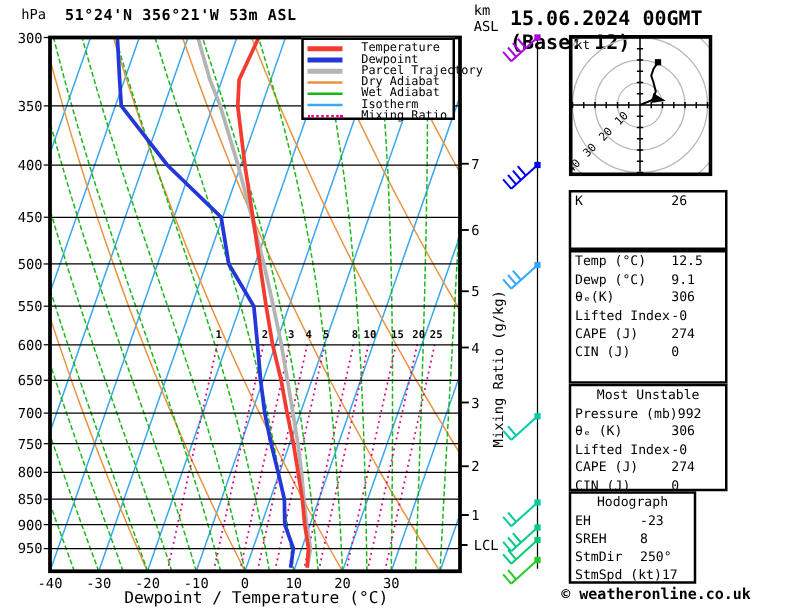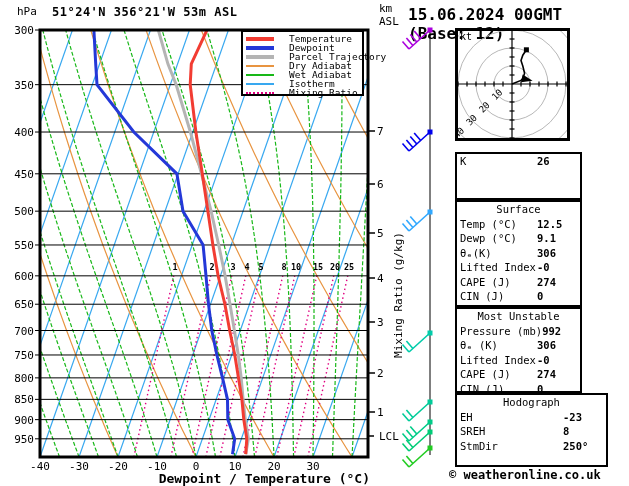--- a/index.html
+++ b/index.html
@@ -3,31 +3,31 @@
 <meta charset="utf-8">
 <style>
   html,body{margin:0;padding:0;background:#fff;}
   #stage{position:relative;width:629px;height:486px;background:#fff;overflow:hidden;
          font-family:"DejaVu Sans Mono",monospace;color:#000;}
   .abs{position:absolute;}
   svg text{font-family:"DejaVu Sans Mono",monospace;fill:#000;}
   .hdr{font-size:11px;margin-left:11px;}
   .title{font-size:12px;font-weight:bold;letter-spacing:0.5px;}
   .date{font-size:16px;font-weight:bold;}
-  .axis-title{font-size:13px;font-weight:bold;text-align:right;}
+  .axis-title{font-size:13px;font-weight:normal;text-align:center;}
   .rot-label{font-size:11px;text-align:center;transform:rotate(-90deg);transform-origin:center;}
   .legend{border:2px solid #000;background:#fff;padding:2px 3px;box-sizing:border-box;}
   .lrow{height:9px;display:flex;align-items:center;gap:15px;}
   .lrow .chip{width:28px;flex:none;}
   .lrow .ltxt{font-size:9.5px;white-space:nowrap;}
   .box{border:2px solid #000;background:#fff;box-sizing:border-box;font-size:10.5px;}
   .box .btitle{text-align:center;line-height:14.5px;}
   .row{display:flex;line-height:14.5px;padding:0 3px;}
   .row .lab{flex:1;white-space:nowrap;}
-  .row .val{width:40px;flex:none;white-space:nowrap;font-weight:bold;}
+  .row .val{width:40px;flex:none;white-space:nowrap;}
   .footer{font-size:12px;font-weight:bold;}
   .ktlab{font-size:10px;}
 </style>
 </head>
 <body>
 
 <div id="stage">
 
   <div class="abs hdr" style="left:6px;top:5px;">hPa</div>
   <div class="abs title" style="left:52px;top:5px;">51°24'N 356°21'W 53m ASL</div>
@@ -339,21 +339,20 @@
 
   <div class="abs box" style="left:455px;top:152px;width:127px;height:48px;">
     <div>
         <div class="row">
           <span class="lab">K</span>
           <span class="val">26</span>
         </div>
       </div>
   </div>
   <div class="abs box" style="left:455px;top:200px;width:127px;height:107px;">
-    <div class="btitle">Surface</div>
     <div>
         <div class="row">
           <span class="lab">Temp (°C)</span>
           <span class="val">12.5</span>
         </div>
         <div class="row">
           <span class="lab">Dewp (°C)</span>
           <span class="val">9.1</span>
         </div>
         <div class="row">
@@ -392,32 +391,36 @@
         <div class="row">
           <span class="lab">CAPE (J)</span>
           <span class="val">274</span>
         </div>
         <div class="row">
           <span class="lab">CIN (J)</span>
           <span class="val">0</span>
         </div>
       </div>
   </div>
-  <div class="abs box" style="left:455px;top:393px;width:153px;height:74px;">
+  <div class="abs box" style="left:455px;top:393px;width:102px;height:74px;">
     <div class="btitle">Hodograph</div>
     <div>
         <div class="row">
           <span class="lab">EH</span>
           <span class="val">-23</span>
         </div>
         <div class="row">
           <span class="lab">SREH</span>
           <span class="val">8</span>
         </div>
         <div class="row">
           <span class="lab">StmDir</span>
           <span class="val">250°</span>
         </div>
+        <div class="row">
+          <span class="lab">StmSpd (kt)</span>
+          <span class="val">17</span>
+        </div>
       </div>
   </div>
 
   <div class="abs footer" style="left:449px;top:468px;">© weatheronline.co.uk</div>
 </div>
 
 </body></html>

